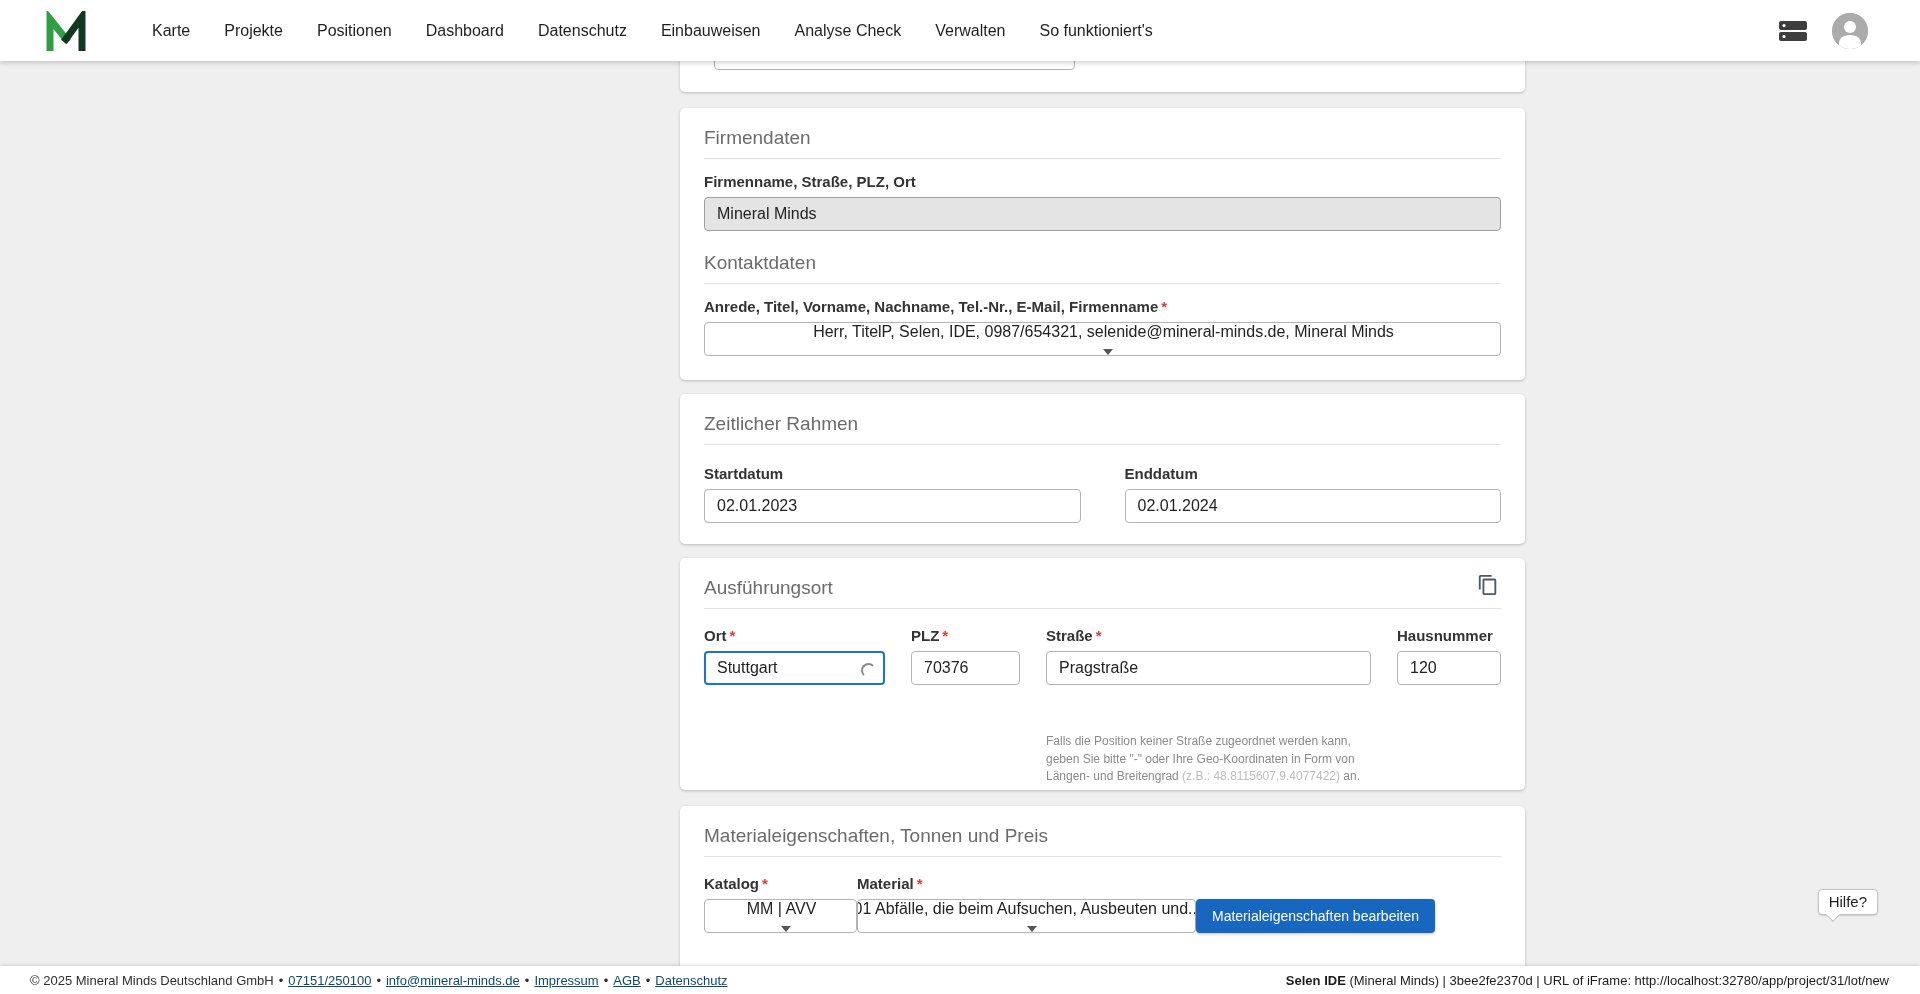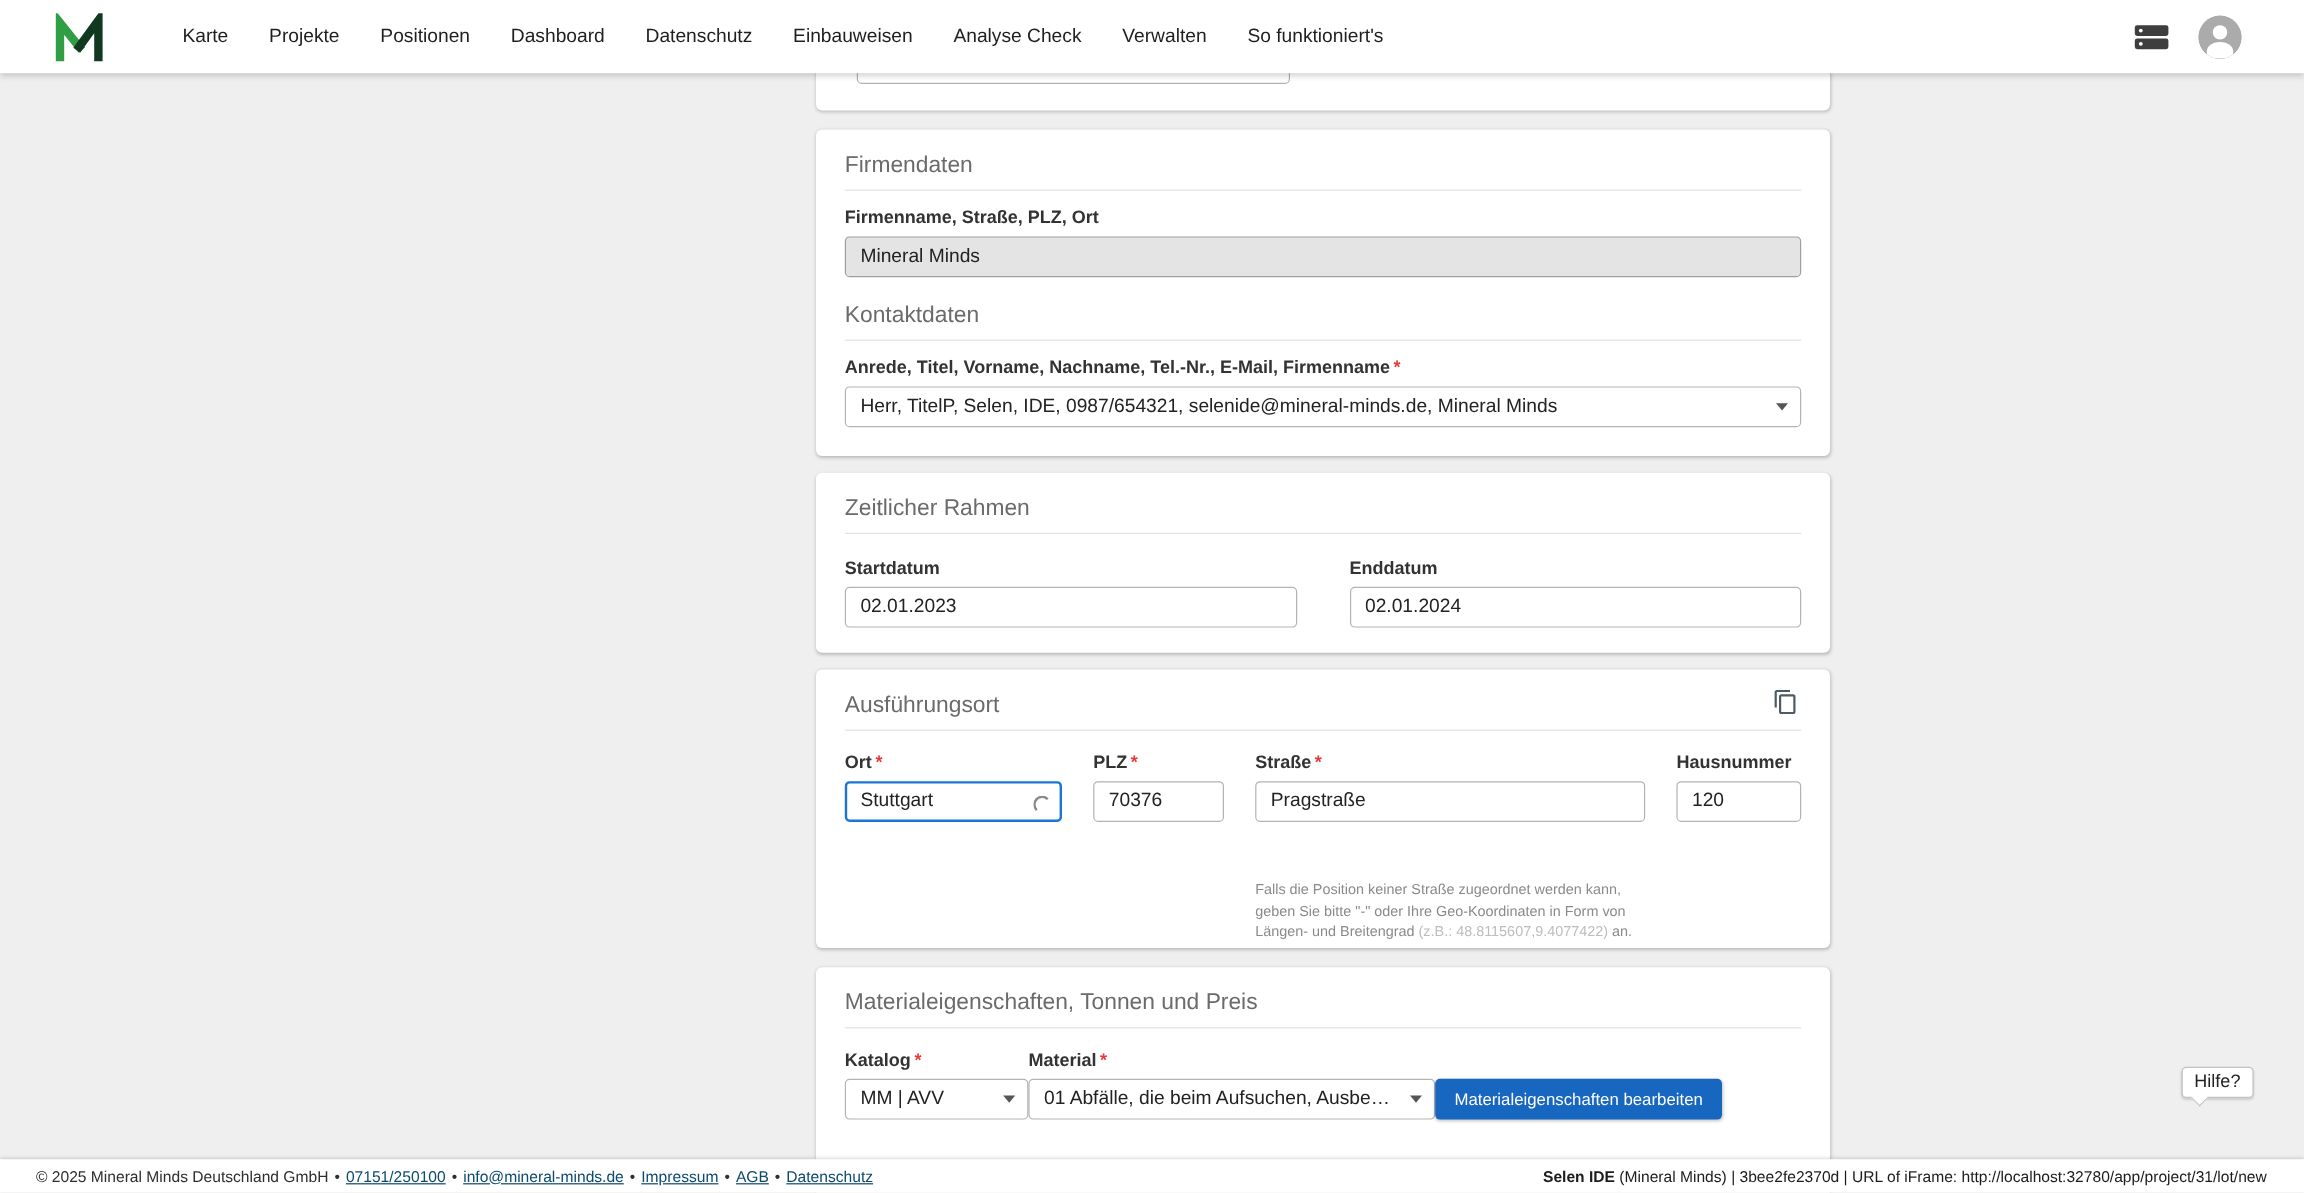--- a/index.html
+++ b/index.html
@@ -58,21 +58,21 @@
     padding:0 12px; font-size:16px; color:#222;
     font-family:"Liberation Sans", sans-serif;
     background:#fff; outline:none;
   }
   .text-input.readonly { background:#e4e4e4; border-color:#9f9f9f; }
   .text-input.focused { border:2px solid #1976d2; padding:0 11px; }
 
   .select {
     height:34px; margin-top:6px; border:1px solid #b3b3b3; border-radius:4px;
     background:#fff; display:flex; align-items:center; justify-content:space-between;
-    padding:0 10px 0 12px; font-size:16px; color:#222; cursor:pointer; overflow:hidden;
+    padding:0 10px 0 12px; font-size:16px; color:#222; cursor:pointer; overflow:hidden;flex-direction:column;
   }
   .select .val { white-space:nowrap; overflow:hidden; text-overflow:ellipsis; }
   .caret { flex:0 0 auto; width:0; height:0; margin-left:8px;
     border-left:5px solid transparent; border-right:5px solid transparent; border-top:6px solid #555; }
 
   .label-row-1 { margin-top:14px; }
 
   
   .date-grid { display:grid; grid-template-columns:1fr 1fr; column-gap:44px; margin-top:20px; }
 

